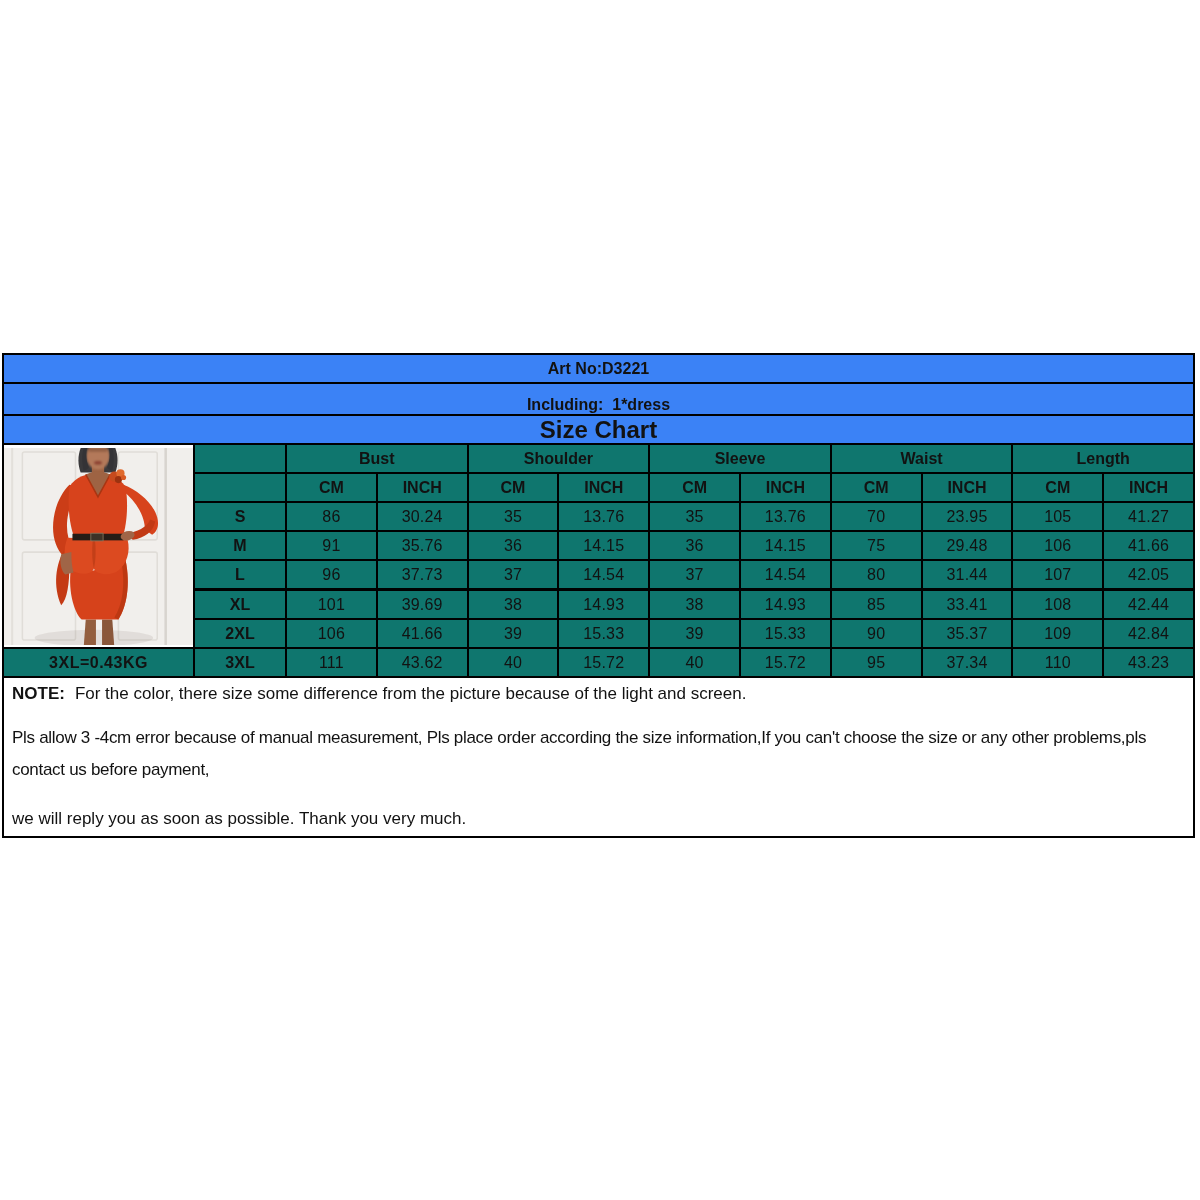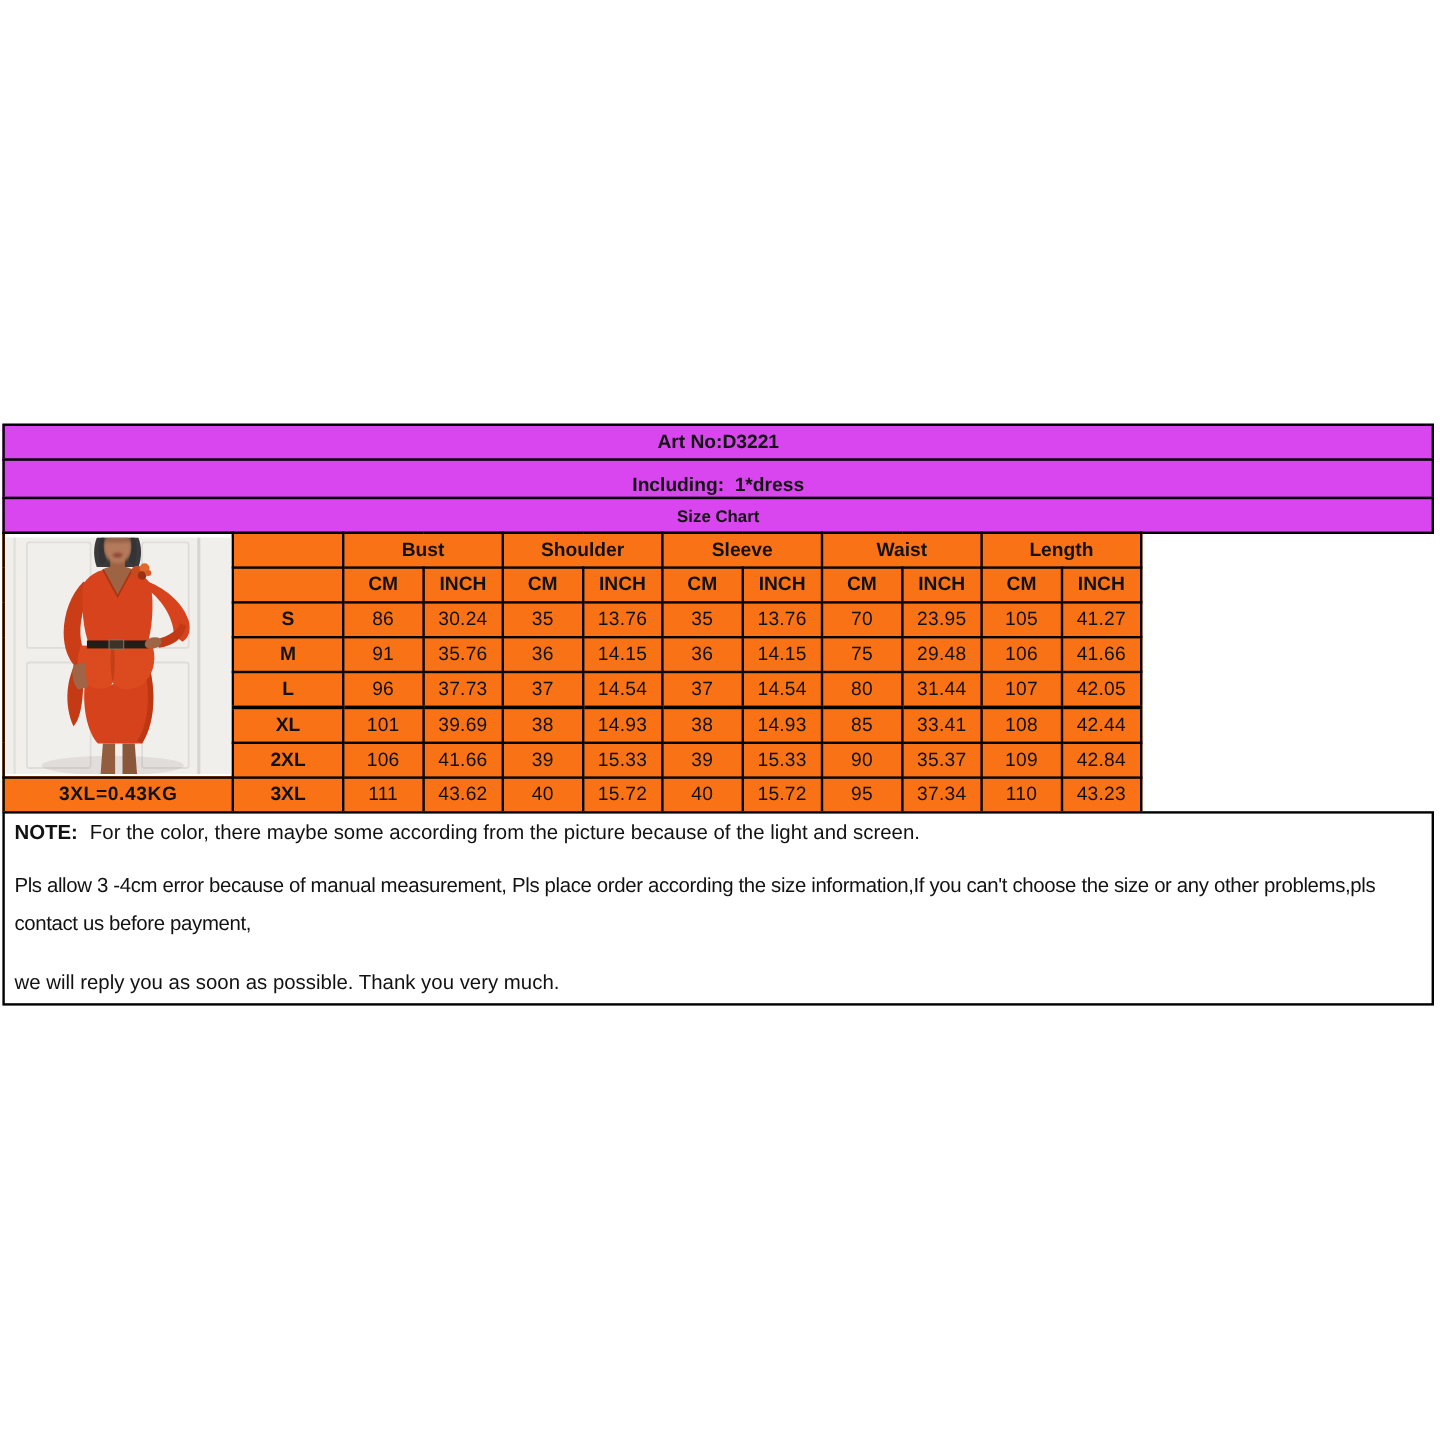--- a/index.html
+++ b/index.html
@@ -10,35 +10,35 @@
     color:#121212;
     overflow:hidden;
   }
   .sheet{
     position:absolute;left:2px;top:353px;width:1193px;
   }
   .hrow{
     box-sizing:border-box;
     border:2px solid #000;
     display:flex;align-items:center;justify-content:center;
-    background:#d946ef;
+    background:#3b82f6;
   }
   .hrow + .hrow{margin-top:-2px;}
   .hrow.art{height:31px;}
   .hrow.including{height:34px;align-items:flex-end;}
   .hrow.title{height:31px;}
   .hrow span{font-weight:bold;font-size:16px;white-space:pre;}
-  .hrow.title span{font-size:14px;}
+  .hrow.title span{font-size:24px;}
 
   table.size-chart{
     border-collapse:collapse;
     table-layout:fixed;
-    width:950px;
+    width:1193px;
     margin-top:-2px;
-    background:#f97316;
+    background:#0f766e;
   }
   table.size-chart td, table.size-chart th{
     border:2px solid #000;
     text-align:center;
     vertical-align:middle;
     padding:0;
     height:27px;
     font-size:16px;
     color:#121212;
     overflow:hidden;
@@ -268,19 +268,19 @@
         <td class="val">95</td>
         <td class="val">37.34</td>
         <td class="val">110</td>
         <td class="val">43.23</td>
       </tr>
     </tbody>
   </table>
 
   <div class="notes">
     <p class="note-line">
-      <span class="note-label">NOTE:</span><span>For the color, there maybe some according from the picture because of the light and screen.</span>
+      <span class="note-label">NOTE:</span><span>For the color, there size some difference from the picture because of the light and screen.</span>
     </p>
     <p class="para1">Pls allow 3 -4cm error because of manual measurement, Pls place order according the size information,If you can't choose the size or any other problems,pls contact us before payment,</p>
     <p class="para2">we will reply you as soon as possible. Thank you very much.</p>
   </div>
 
 </div>
 
 </body></html>

